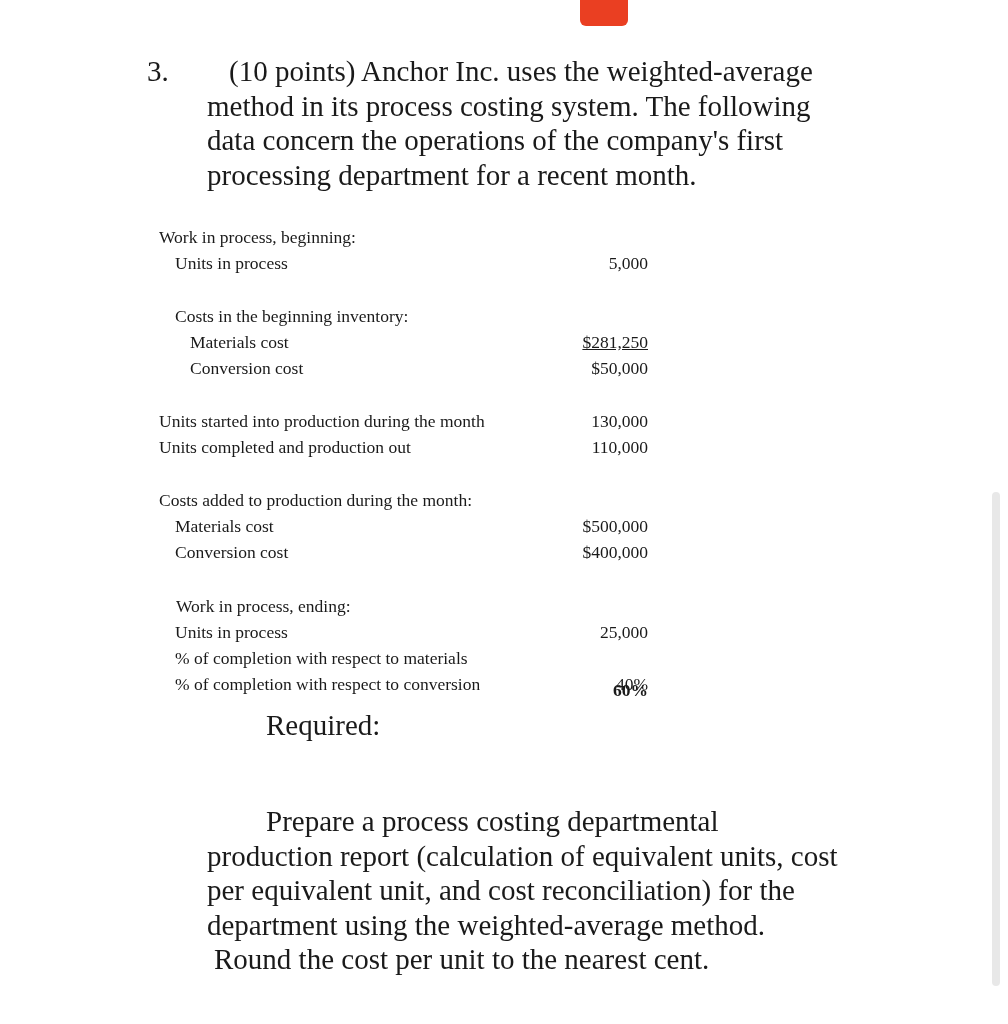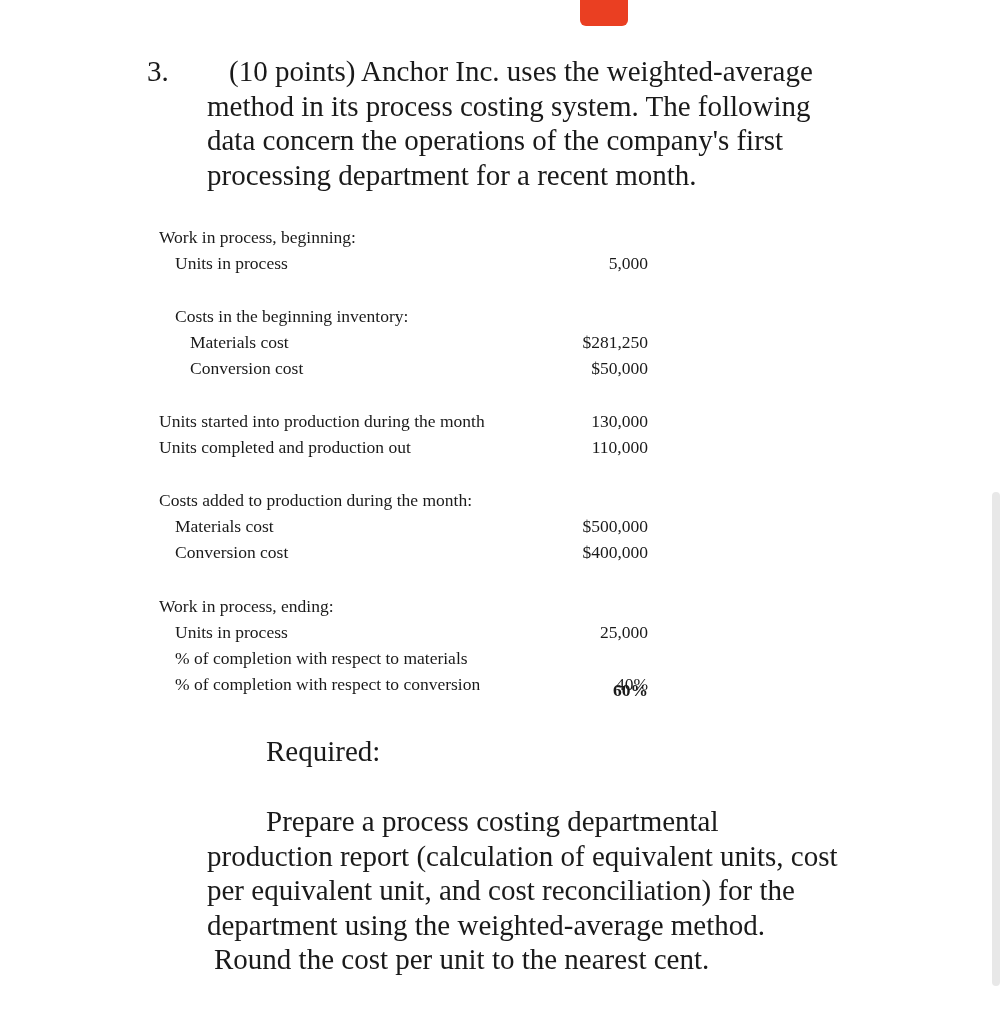--- a/index.html
+++ b/index.html
@@ -16,21 +16,21 @@
     position:absolute; left:207px; top:54px; width:640px;
     font-size:29px; line-height:34.5px;
   }
   .intro .first { padding-left:22px; }
   .row {
     position:absolute; font-size:17.5px; line-height:22px; white-space:nowrap;
   }
   .val {
     position:absolute; right:360px; font-size:17.5px; line-height:22px; text-align:right; white-space:nowrap;
   }
-  .req { position:absolute; left:266px; top:734px; font-size:29px; line-height:34px; }
+  .req { position:absolute; left:266px; top:708px; font-size:29px; line-height:34px; }
   .task {
     position:absolute; left:207px; top:804px; width:680px; font-size:29px; line-height:34.5px;
   }
   .task .indent { padding-left:59px; }
   .task .last { padding-left:7px; display:block; }
   .scrollbar {
     position:absolute; left:992px; top:492px; width:8px; height:494px;
     background:#e8e8e8; border-radius:4px;
   }
 </style>
@@ -46,36 +46,36 @@
   <div>data concern the operations of the company's first</div>
   <div>processing department for a recent month.</div>
 </div>
 
 <div class="row" style="left:159px;top:226px;">Work in process, beginning:</div>
 <div class="row" style="left:175px;top:252px;">Units in process</div>
 <div class="val" style="top:252px;">5,000</div>
 
 <div class="row" style="left:175px;top:305px;">Costs in the beginning inventory:</div>
 <div class="row" style="left:190px;top:331px;">Materials cost</div>
-<div class="val" style="top:331px;">$281,250</div>
+<div class="val" style="top:331px;text-decoration:underline;">$281,250</div>
 <div class="row" style="left:190px;top:357px;">Conversion cost</div>
 <div class="val" style="top:357px;">$50,000</div>
 
 <div class="row" style="left:159px;top:410px;">Units started into production during the month</div>
 <div class="val" style="top:410px;">130,000</div>
 <div class="row" style="left:159px;top:436px;">Units completed and production out</div>
 <div class="val" style="top:436px;">110,000</div>
 
 <div class="row" style="left:159px;top:489px;">Costs added to production during the month:</div>
 <div class="row" style="left:175px;top:515px;">Materials cost</div>
 <div class="val" style="top:515px;">$500,000</div>
 <div class="row" style="left:175px;top:541px;">Conversion cost</div>
 <div class="val" style="top:541px;">$400,000</div>
 
-<div class="row" style="left:159px;top:595px;">Work in process, ending:</div>
+<div class="row" style="left:176px;top:595px;">Work in process, ending:</div>
 <div class="row" style="left:175px;top:621px;">Units in process</div>
 <div class="val" style="top:621px;">25,000</div>
 <div class="row" style="left:175px;top:647px;text-align:right;">% of completion with respect to materials</div>
 <div class="val" style="top:679px;font-weight:bold;">60%</div>
 <div class="row" style="left:175px;top:673px;">% of completion with respect to conversion</div>
 <div class="val" style="top:673px;">40%</div>
 
 <div class="req">Required:</div>
 <div class="task">
   <div class="indent">Prepare a process costing departmental</div>

